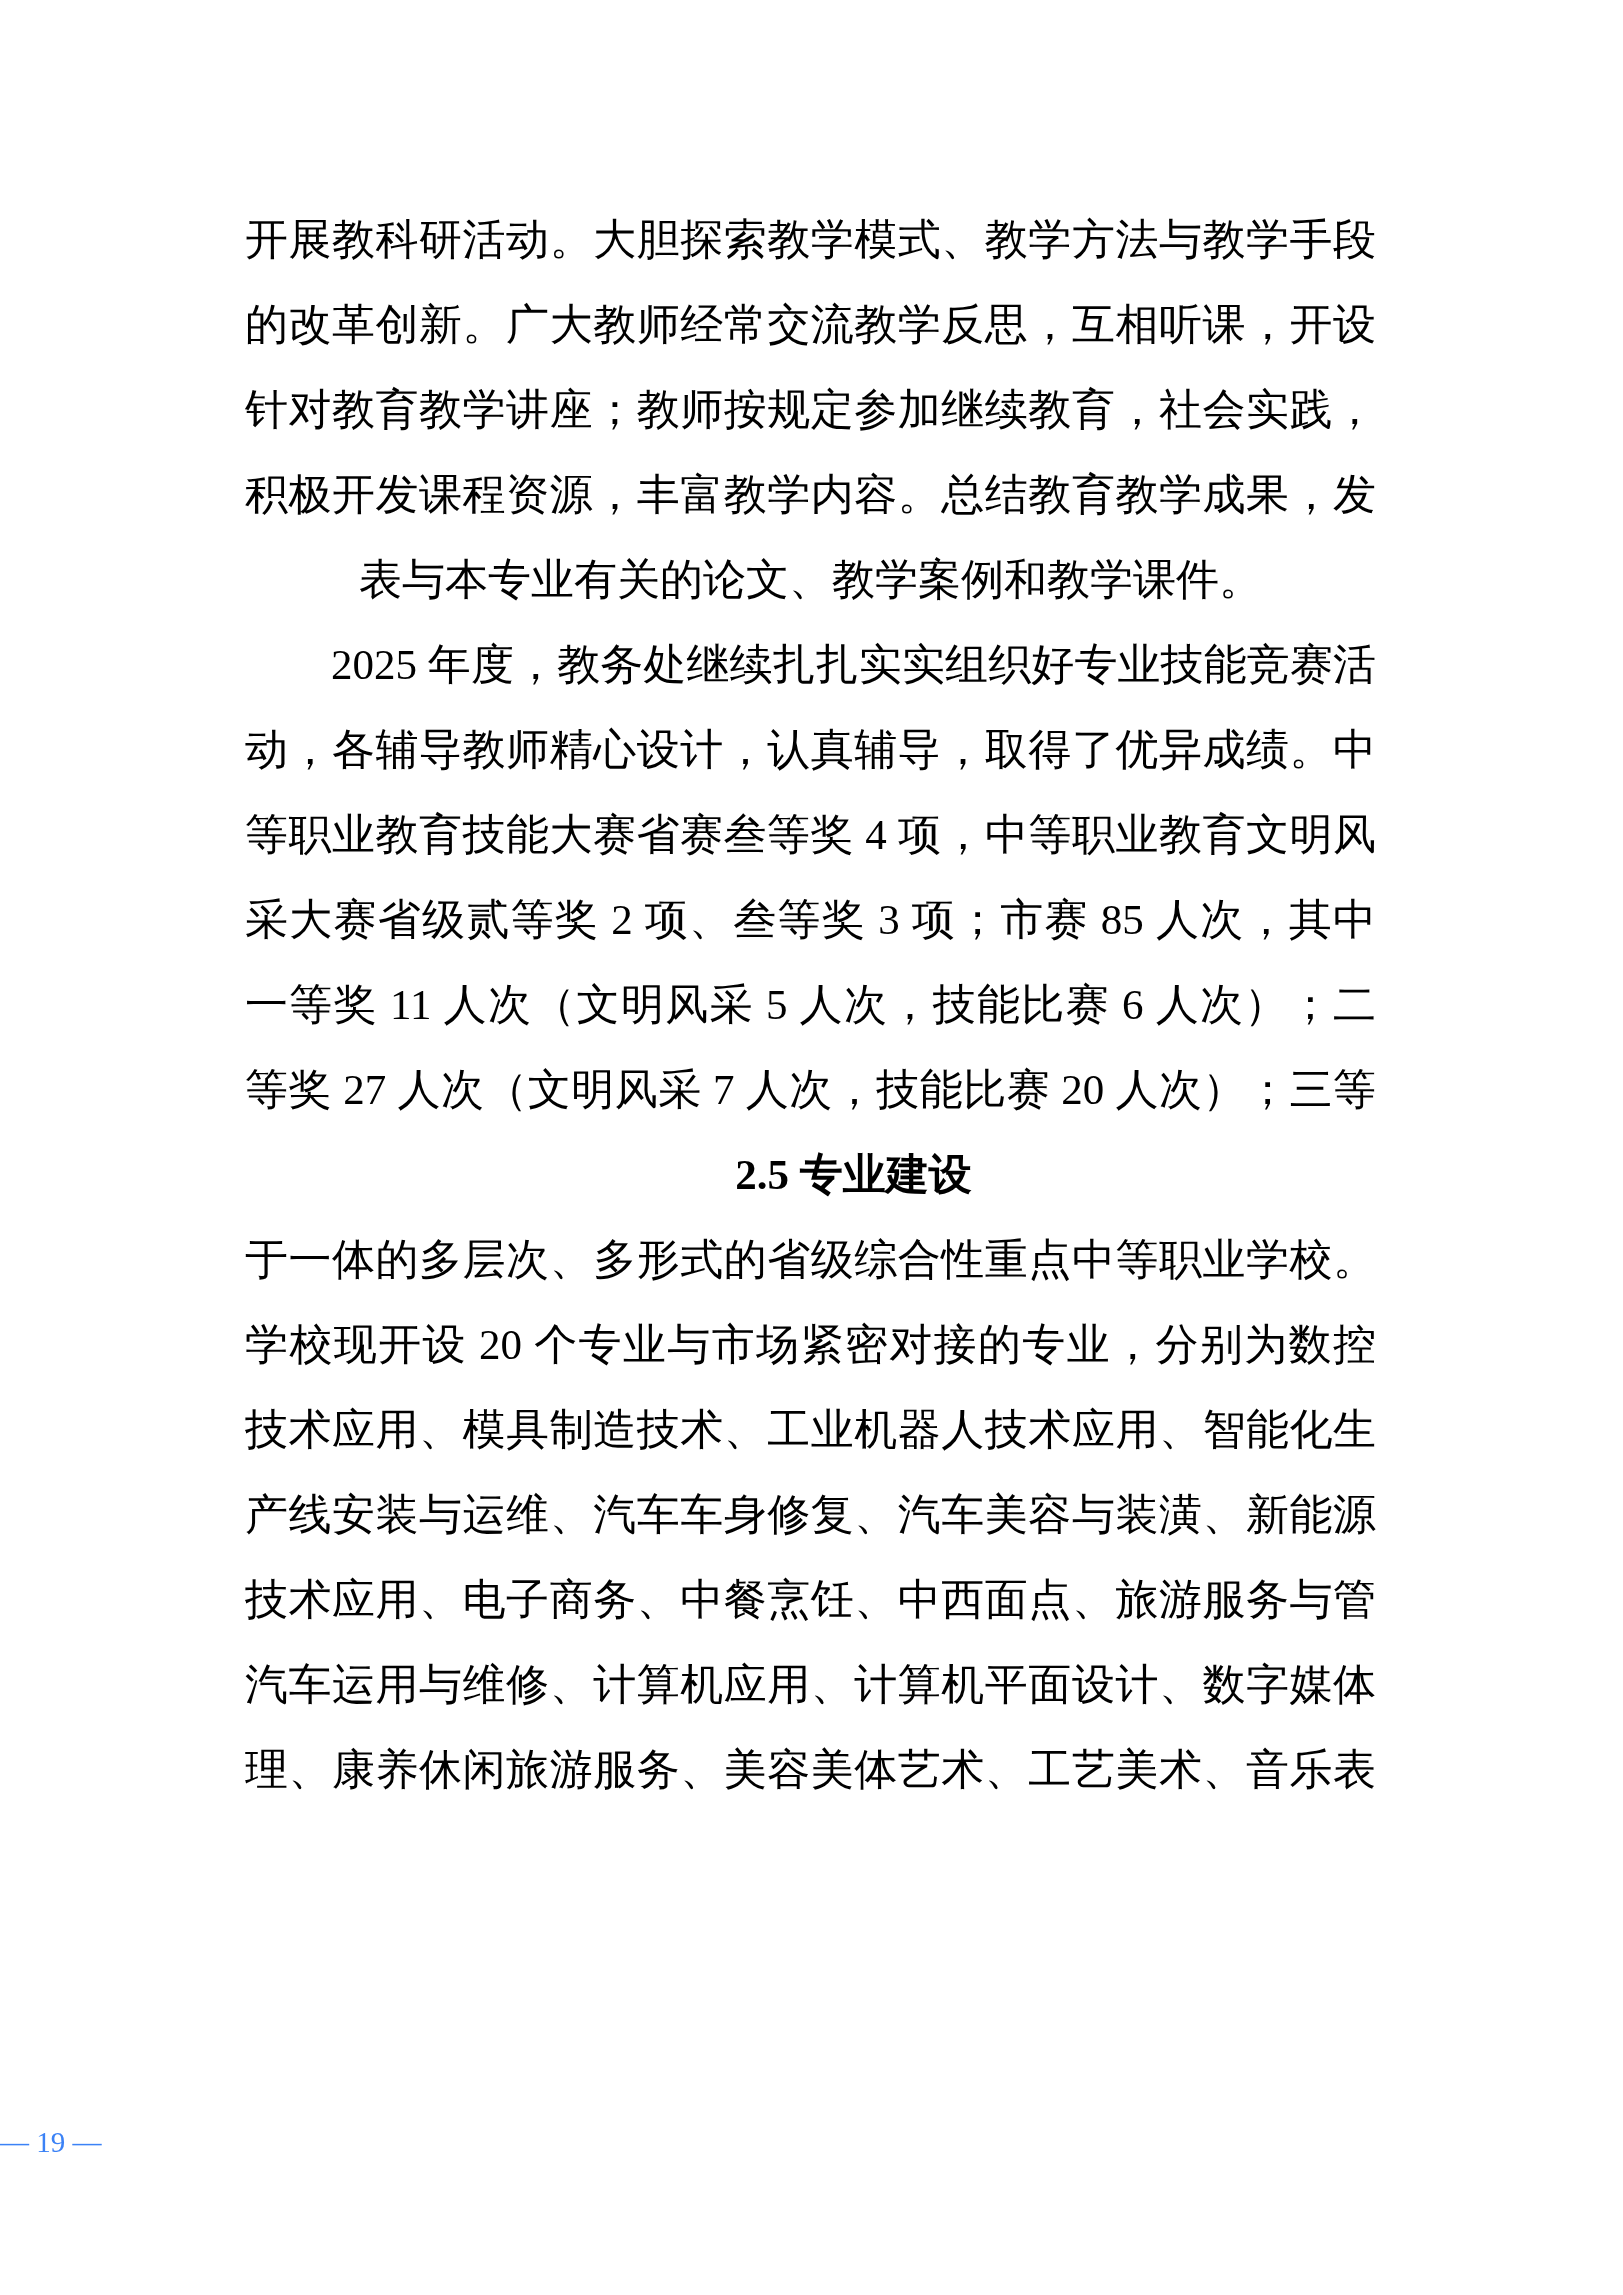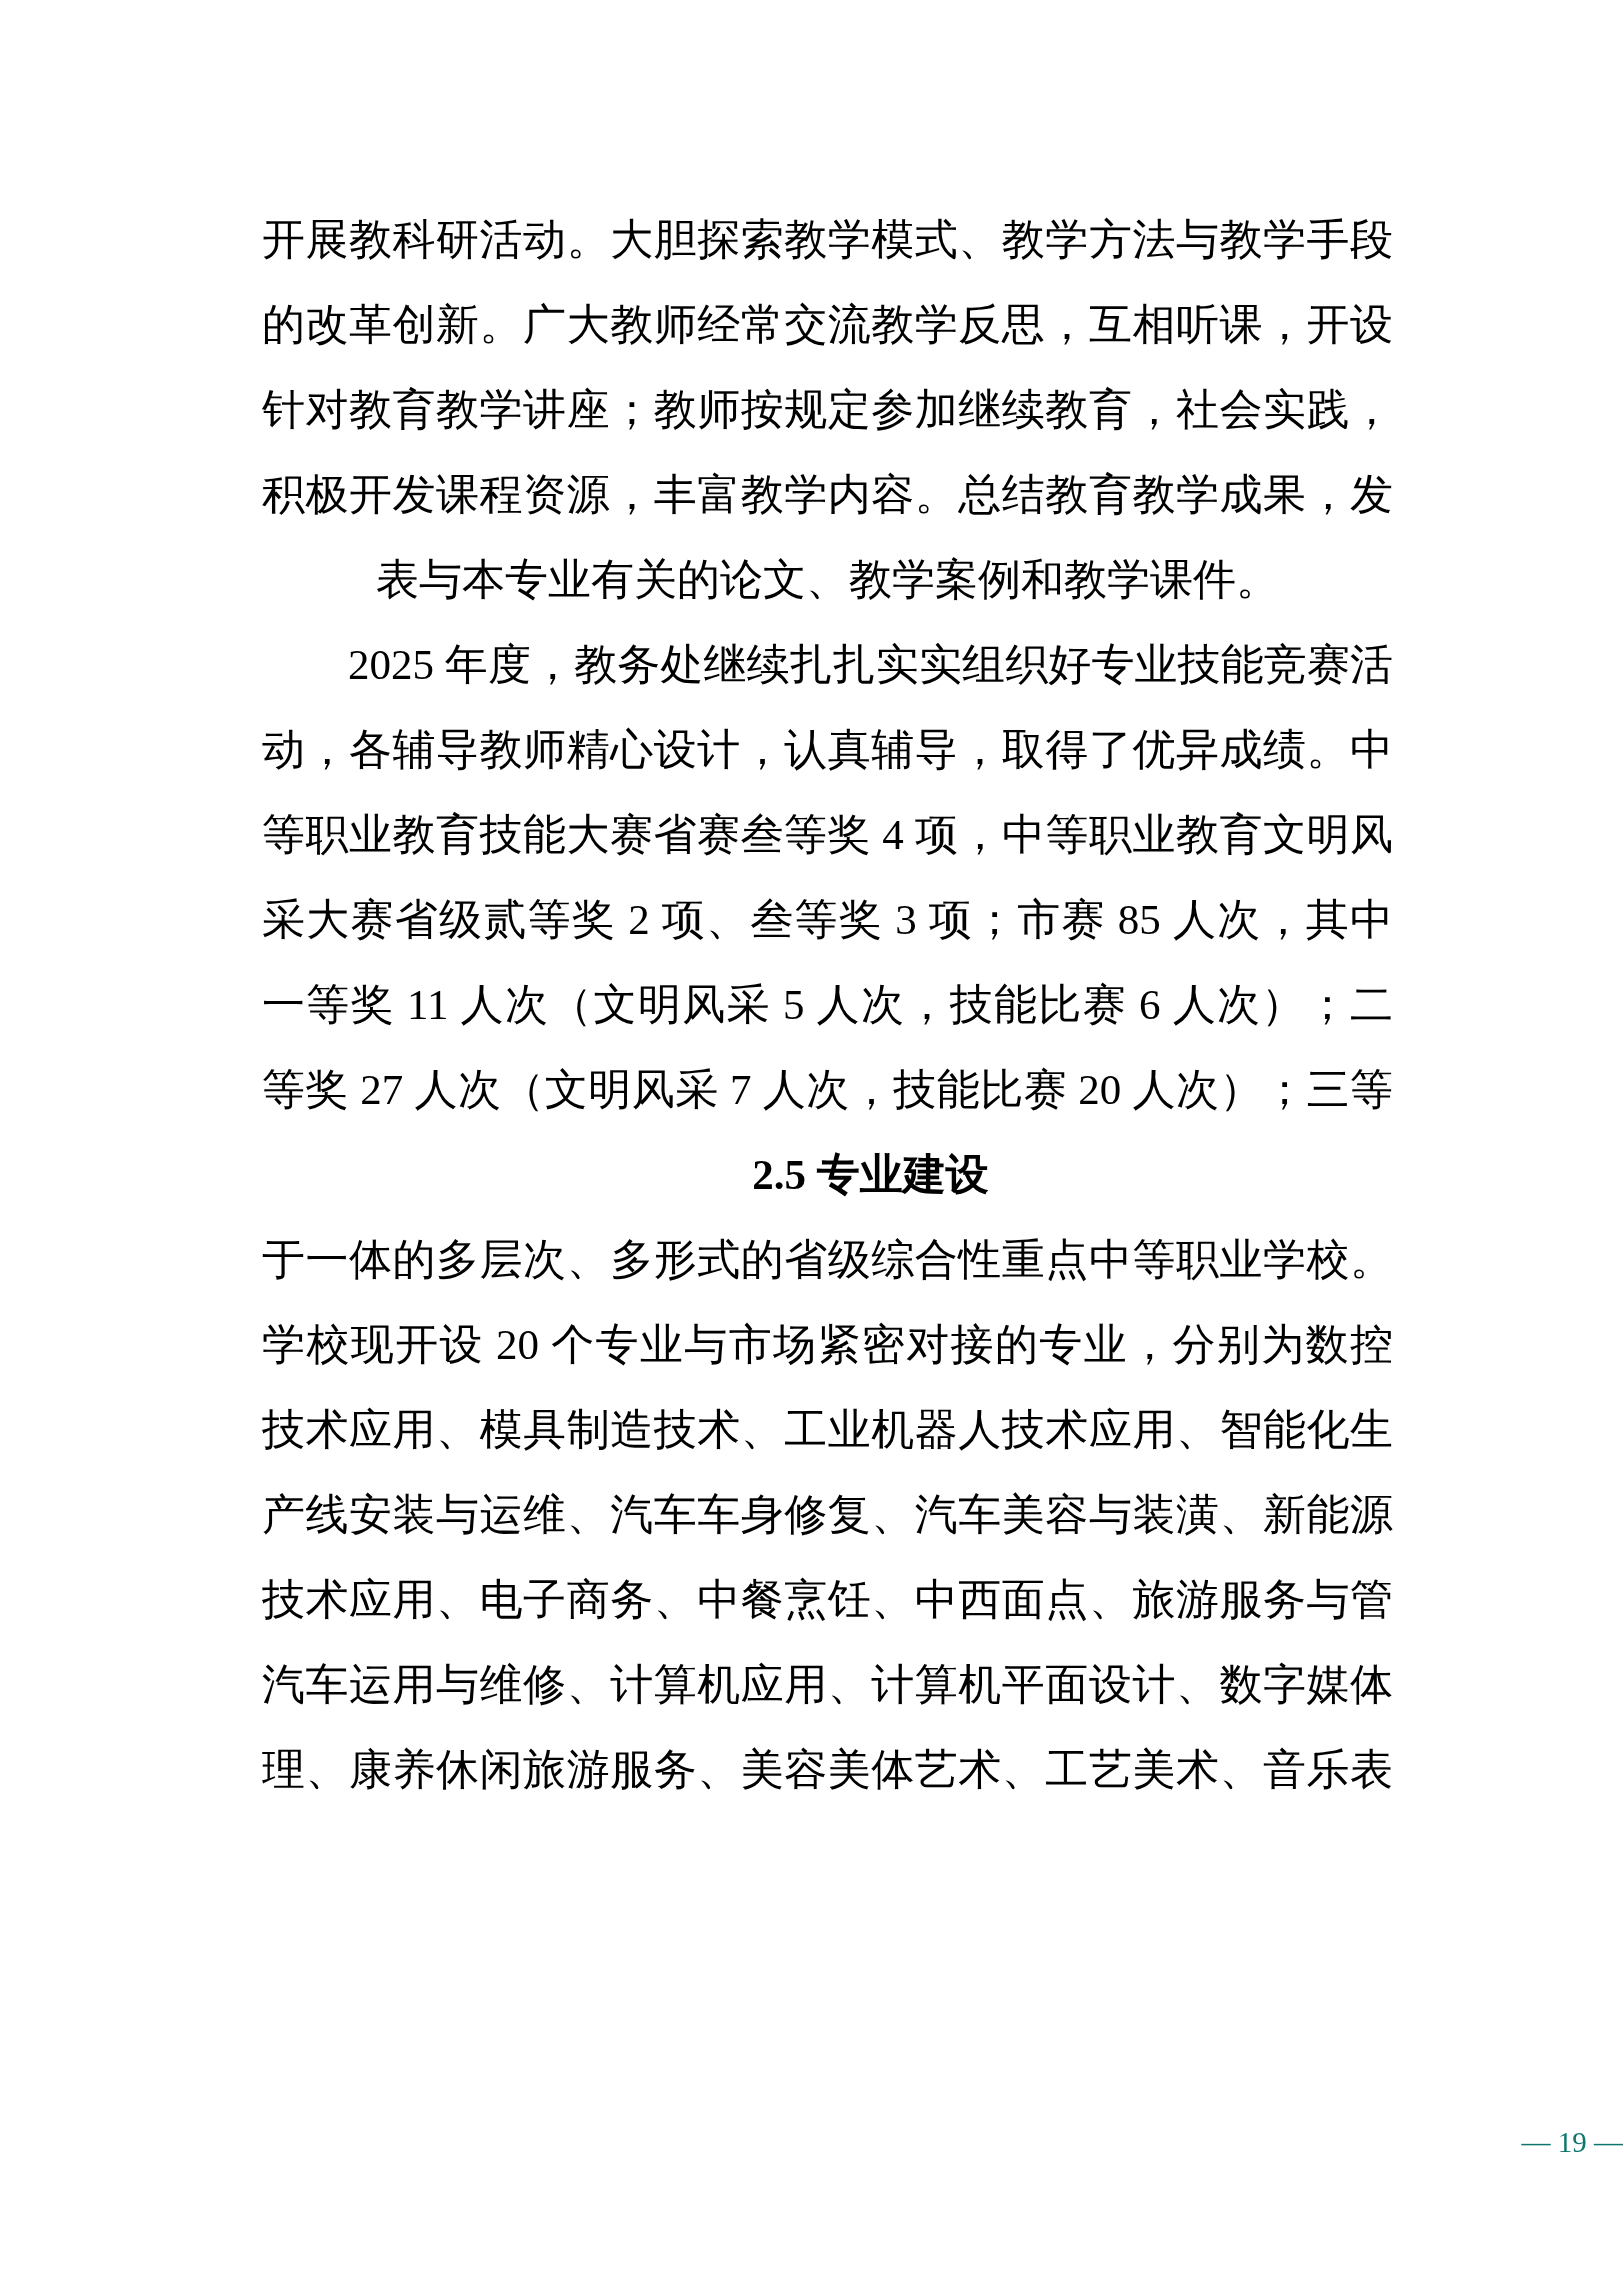--- a/index.html
+++ b/index.html
@@ -12,21 +12,21 @@
     position: relative;
     width: 1623px;
     height: 2295px;
     background: #ffffff;
     color: #000000;
     font-family: "Liberation Serif", "DejaVu Serif", serif;
     overflow: hidden;
   }
   .textblock {
     position: absolute;
-    left: 262px;
+    left: 245px;
     top: 197px;
     width: 1131px;
   }
   .ln {
     font-size: 43px;
     line-height: 85px;
     height: 85px;
     letter-spacing: 0;
     text-align: center;
   }
@@ -42,24 +42,24 @@
   
   .heading {
     font-weight: 700;
     text-indent: 2em;
   }
   .pagenum {
     position: absolute;
     top: 2122px;
     left: 0;
     width: 100%;
-    text-align: right;
+    text-align: left;
     font-size: 29px;
     line-height: 41px;
-    color: #0f766e;
+    color: #3b82f6;
   }
 </style>
 </head>
 <body>
 
 <div class="page">
   <div class="textblock">
     <div class="ln j">开展教科研活动。大胆探索教学模式、教学方法与教学手段</div>
     <div class="ln j">的改革创新。广大教师经常交流教学反思，互相听课，开设</div>
     <div class="ln j">针对教育教学讲座；教师按规定参加继续教育，社会实践，</div>

